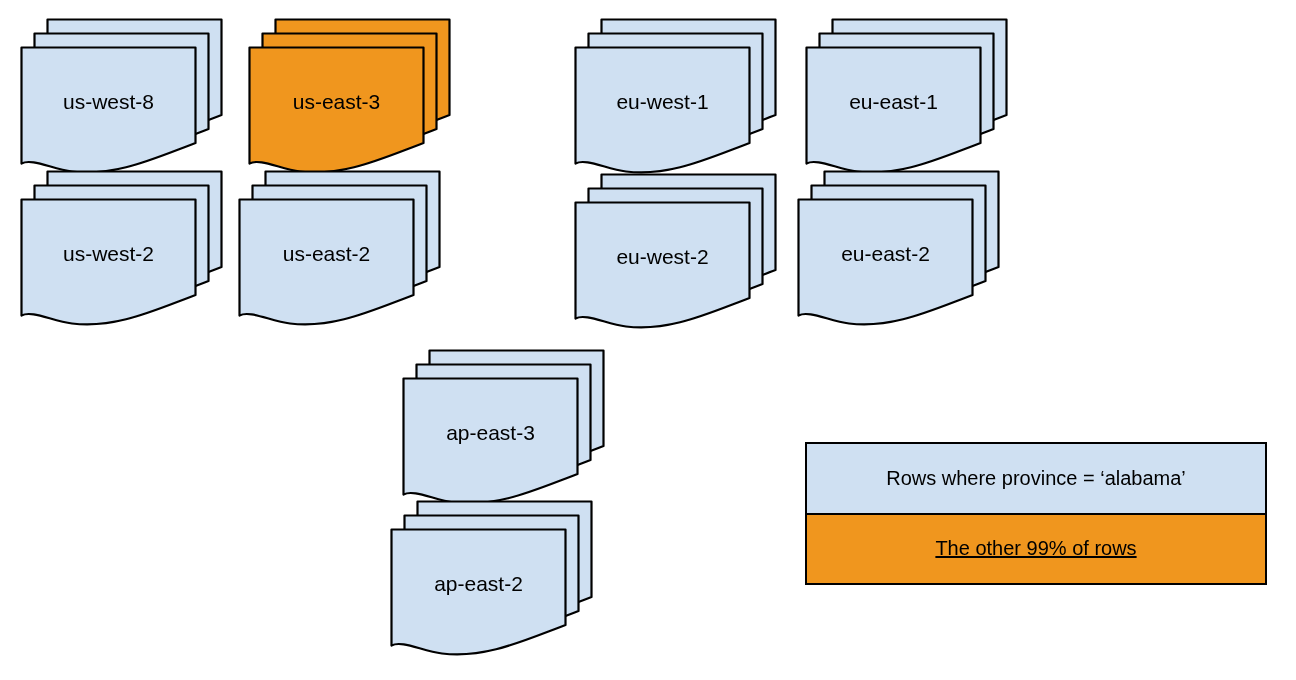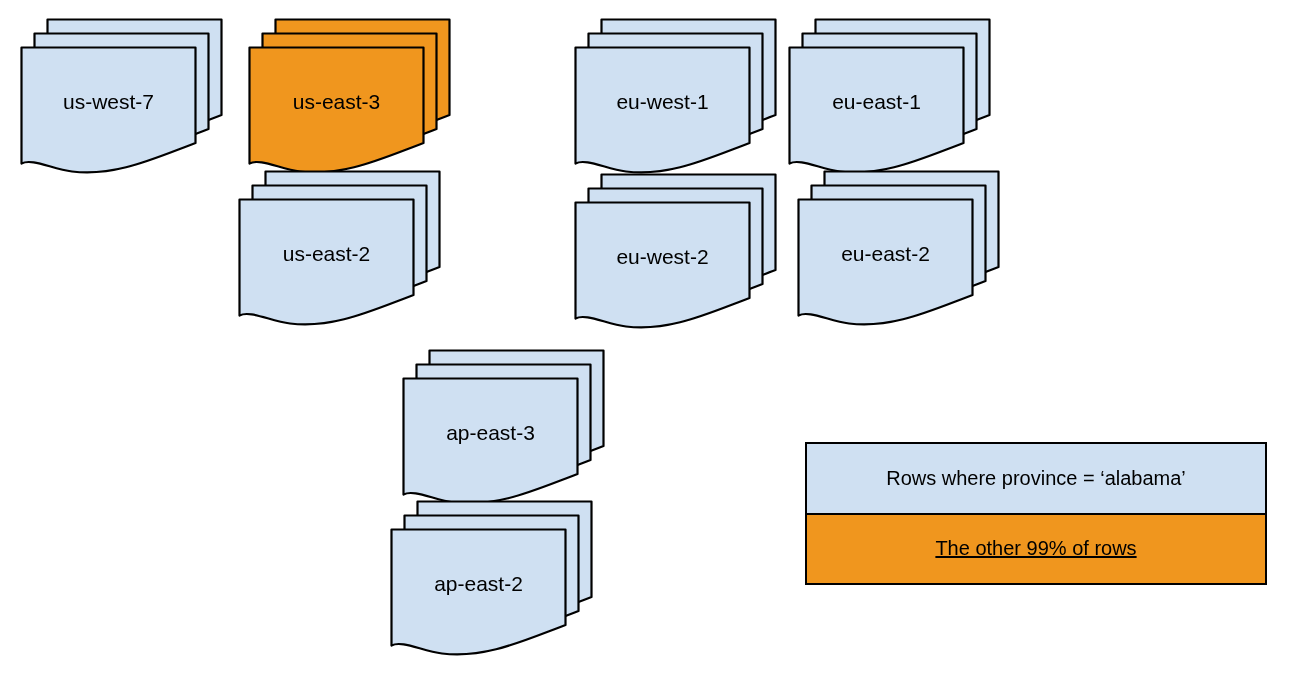--- a/index.html
+++ b/index.html
@@ -82,21 +82,21 @@
   <div class="stack blue" style="left:20px; top:18px">
     <svg class="doc back" viewBox="0 0 177 128">
         <use href="#doc-shape"></use>
       </svg>
     <svg class="doc mid" viewBox="0 0 177 128">
         <use href="#doc-shape"></use>
       </svg>
     <svg class="doc front" viewBox="0 0 177 128">
         <use href="#doc-shape"></use>
       </svg>
-    <div class="label">us-west-7</div>
+    <div class="label">us-west-8</div>
   </div>
 
   <div class="stack orange" style="left:248px; top:18px">
     <svg class="doc back" viewBox="0 0 177 128">
         <use href="#doc-shape"></use>
       </svg>
     <svg class="doc mid" viewBox="0 0 177 128">
         <use href="#doc-shape"></use>
       </svg>
     <svg class="doc front" viewBox="0 0 177 128">
@@ -111,33 +111,45 @@
       </svg>
     <svg class="doc mid" viewBox="0 0 177 128">
         <use href="#doc-shape"></use>
       </svg>
     <svg class="doc front" viewBox="0 0 177 128">
         <use href="#doc-shape"></use>
       </svg>
     <div class="label">eu-west-1</div>
   </div>
 
-  <div class="stack blue" style="left:788px; top:18px">
+  <div class="stack blue" style="left:805px; top:18px">
     <svg class="doc back" viewBox="0 0 177 128">
         <use href="#doc-shape"></use>
       </svg>
     <svg class="doc mid" viewBox="0 0 177 128">
         <use href="#doc-shape"></use>
       </svg>
     <svg class="doc front" viewBox="0 0 177 128">
         <use href="#doc-shape"></use>
       </svg>
     <div class="label">eu-east-1</div>
   </div>
 
+  <div class="stack blue" style="left:20px; top:170px">
+    <svg class="doc back" viewBox="0 0 177 128">
+        <use href="#doc-shape"></use>
+      </svg>
+    <svg class="doc mid" viewBox="0 0 177 128">
+        <use href="#doc-shape"></use>
+      </svg>
+    <svg class="doc front" viewBox="0 0 177 128">
+        <use href="#doc-shape"></use>
+      </svg>
+    <div class="label">us-west-2</div>
+  </div>
 
   <div class="stack blue" style="left:238px; top:170px">
     <svg class="doc back" viewBox="0 0 177 128">
         <use href="#doc-shape"></use>
       </svg>
     <svg class="doc mid" viewBox="0 0 177 128">
         <use href="#doc-shape"></use>
       </svg>
     <svg class="doc front" viewBox="0 0 177 128">
         <use href="#doc-shape"></use>

